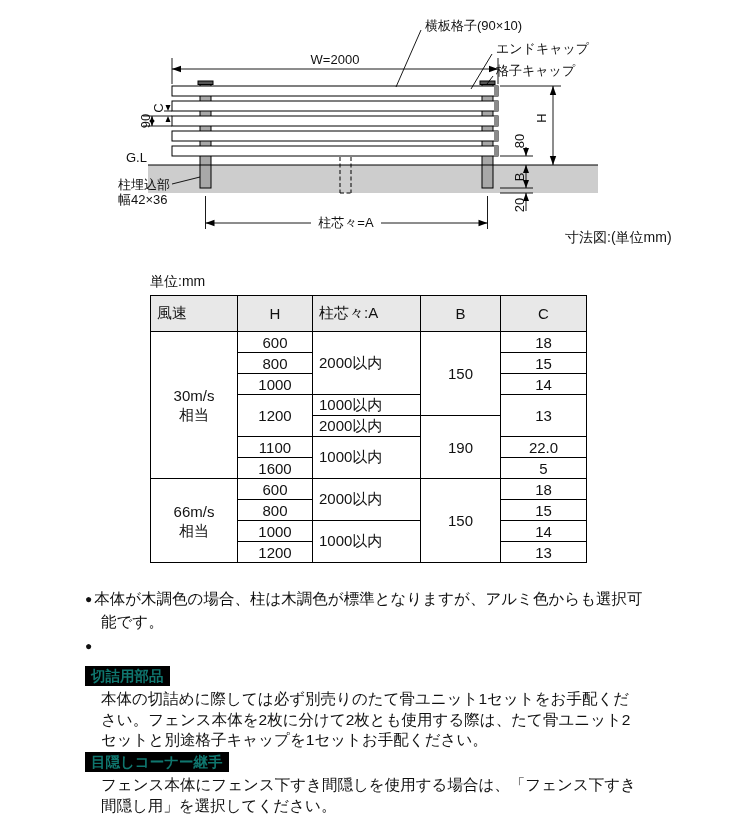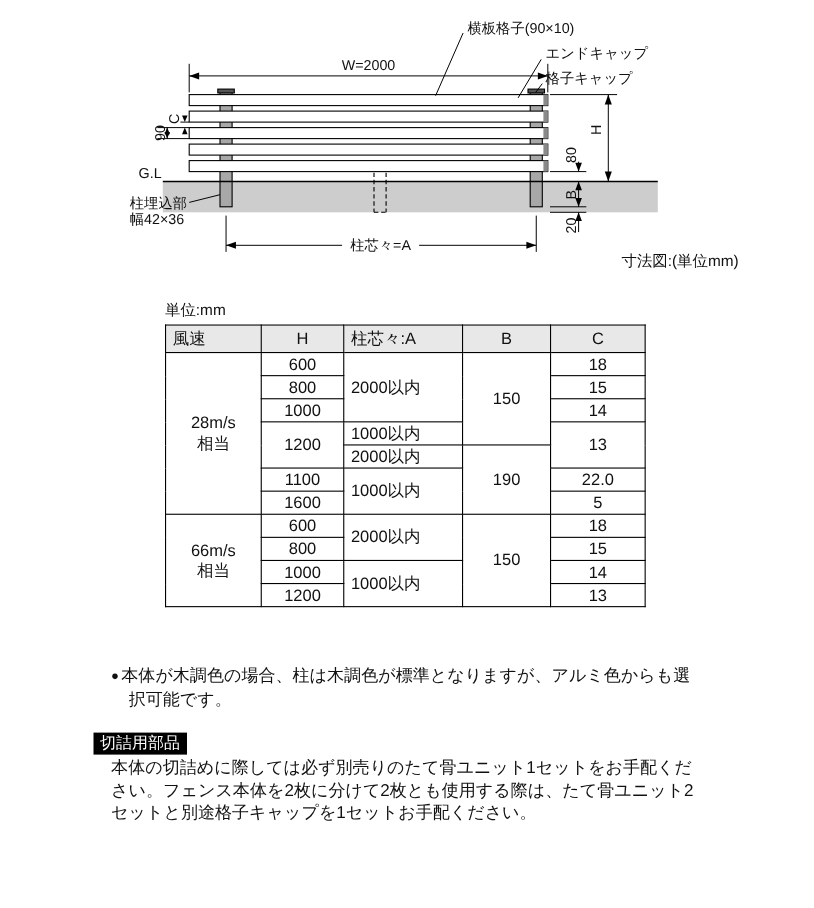--- a/index.html
+++ b/index.html
@@ -8,36 +8,36 @@
        font-family:"Liberation Sans","DejaVu Sans",sans-serif}
   .page{position:relative;width:740px;height:825px;overflow:hidden;background:#fff}
   svg{position:absolute;top:0;left:0}
   svg text{font-family:"Liberation Sans","DejaVu Sans",sans-serif;fill:#111;stroke:none}
 
   .unit-note{position:absolute;top:273px;left:150px;width:436px;text-align:left;
              padding-right:24px;font-size:14px}
 
   table.spec{position:absolute;top:295px;left:150px;border-collapse:collapse;table-layout:fixed}
   .spec th,.spec td{border:1px solid #000;font-size:15px;padding:0 6px;overflow:hidden}
-  .spec th{background:#e8e8e8;height:25px;font-weight:normal}
+  .spec th{background:#e8e8e8;height:36px;font-weight:normal}
   .spec td{height:21px}
   .cc{text-align:center}
   .ll{text-align:left}
   .wind{text-align:center;line-height:19px}
 
   .notes{position:absolute;top:588px;left:85px;width:567px;font-size:15.5px;line-height:21.5px}
-  .note{margin:16px;padding-left:16px;text-indent:-16px}
+  .note{margin:0;padding-left:16px;text-indent:-16px}
   .note + .note{margin-top:3px}
   .bullet::before{content:"●";font-size:12px;padding-right:2px;vertical-align:1px}
 
   .section{position:absolute;left:85px;width:567px}
   .sec1{top:666px}
   .sec2{top:752px}
-  .sec-title{display:inline-block;background:#000;color:#ffffff;font-size:14.5px;
-             font-weight:normal;padding:2px 6px;line-height:16px}
+  .sec-title{display:inline-block;background:#000;color:#0f766e;font-size:14.5px;
+             font-weight:bold;padding:2px 6px;line-height:16px}
   .sec-body{margin:3px 16px 0;font-size:15.5px;line-height:20.5px}
 </style>
 </head>
 <body>
 
 <div class="page">
 
   <svg width="740" height="252" viewBox="0 0 740 252">
 
     <rect x="148" y="165" width="450" height="28" fill="#cdcdcd"></rect>
@@ -154,21 +154,21 @@
     <tbody>
         <tr>
       <th class="ll">風速</th>
       <th class="cc">H</th>
       <th class="ll">柱芯々:A</th>
       <th class="cc">B</th>
       <th class="cc">C</th>
     </tr>
     <tr>
       <td class="wind" rowspan="7">
-        <div>28m/s</div>
+        <div>30m/s</div>
         <div>相当</div>
       </td>
       <td class="cc">600</td>
       <td class="ll" rowspan="3">2000以内</td>
       <td class="cc" rowspan="4">150</td>
       <td class="cc">18</td>
     </tr>
     <tr>
       <td class="cc">800</td>
       <td class="cc">15</td>
@@ -224,14 +224,18 @@
   <div class="notes">
     <p class="note"><span class="bullet"></span><span>本体が木調色の場合、柱は木調色が標準となりますが、アルミ色からも選択可能です。</span></p>
     <p class="note"><span class="bullet"></span></p>
   </div>
 
   <div class="section sec1">
     <div class="sec-title">切詰用部品</div>
     <p class="sec-body">本体の切詰めに際しては必ず別売りのたて骨ユニット1セットをお手配ください。フェンス本体を2枚に分けて2枚とも使用する際は、たて骨ユニット2セットと別途格子キャップを1セットお手配ください。</p>
   </div>
 
+  <div class="section sec2">
+    <div class="sec-title">目隠しコーナー継手</div>
+    <p class="sec-body">フェンス本体にフェンス下すき間隠しを使用する場合は、「フェンス下すき間隠し用」を選択してください。</p>
+  </div>
 
 </div>
 
 </body></html>

